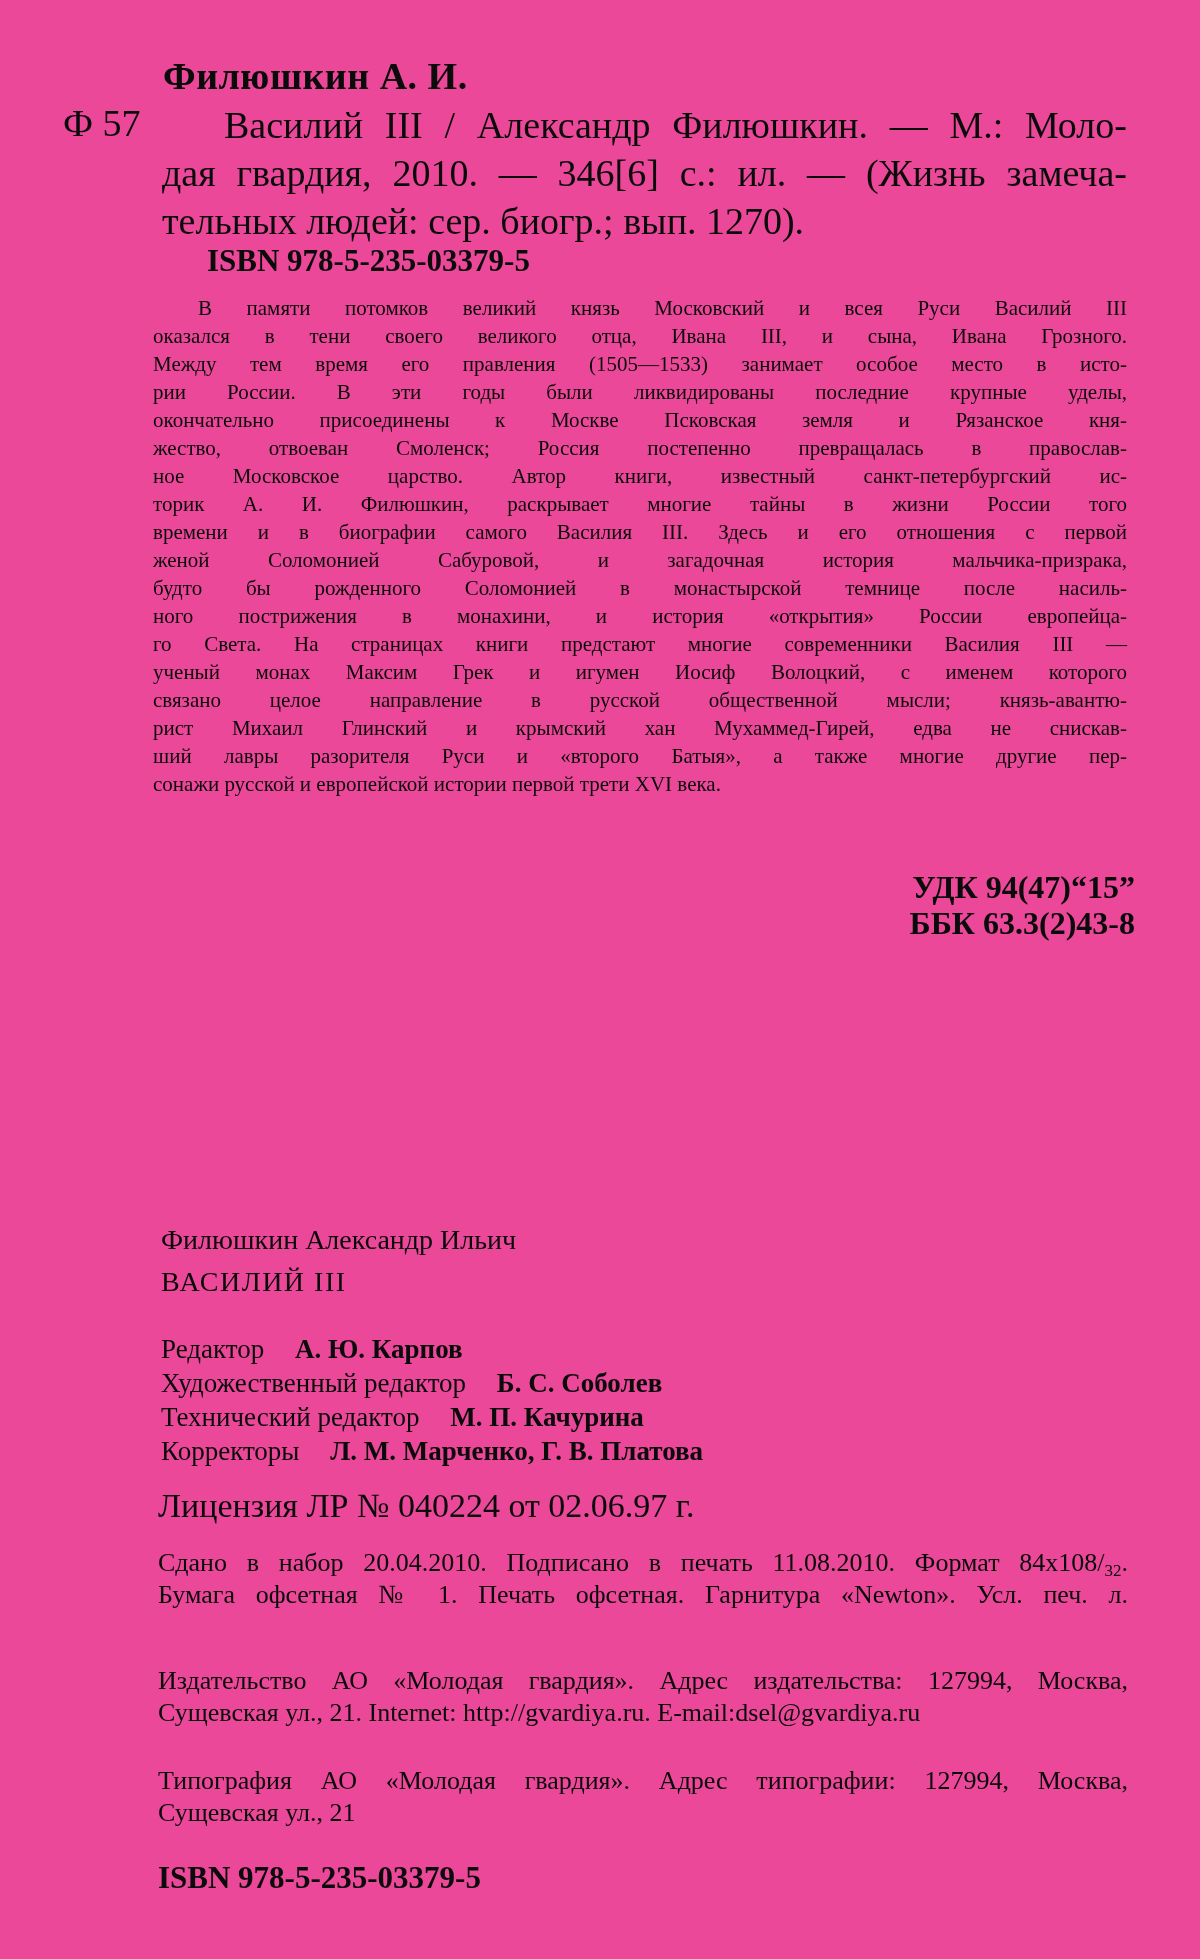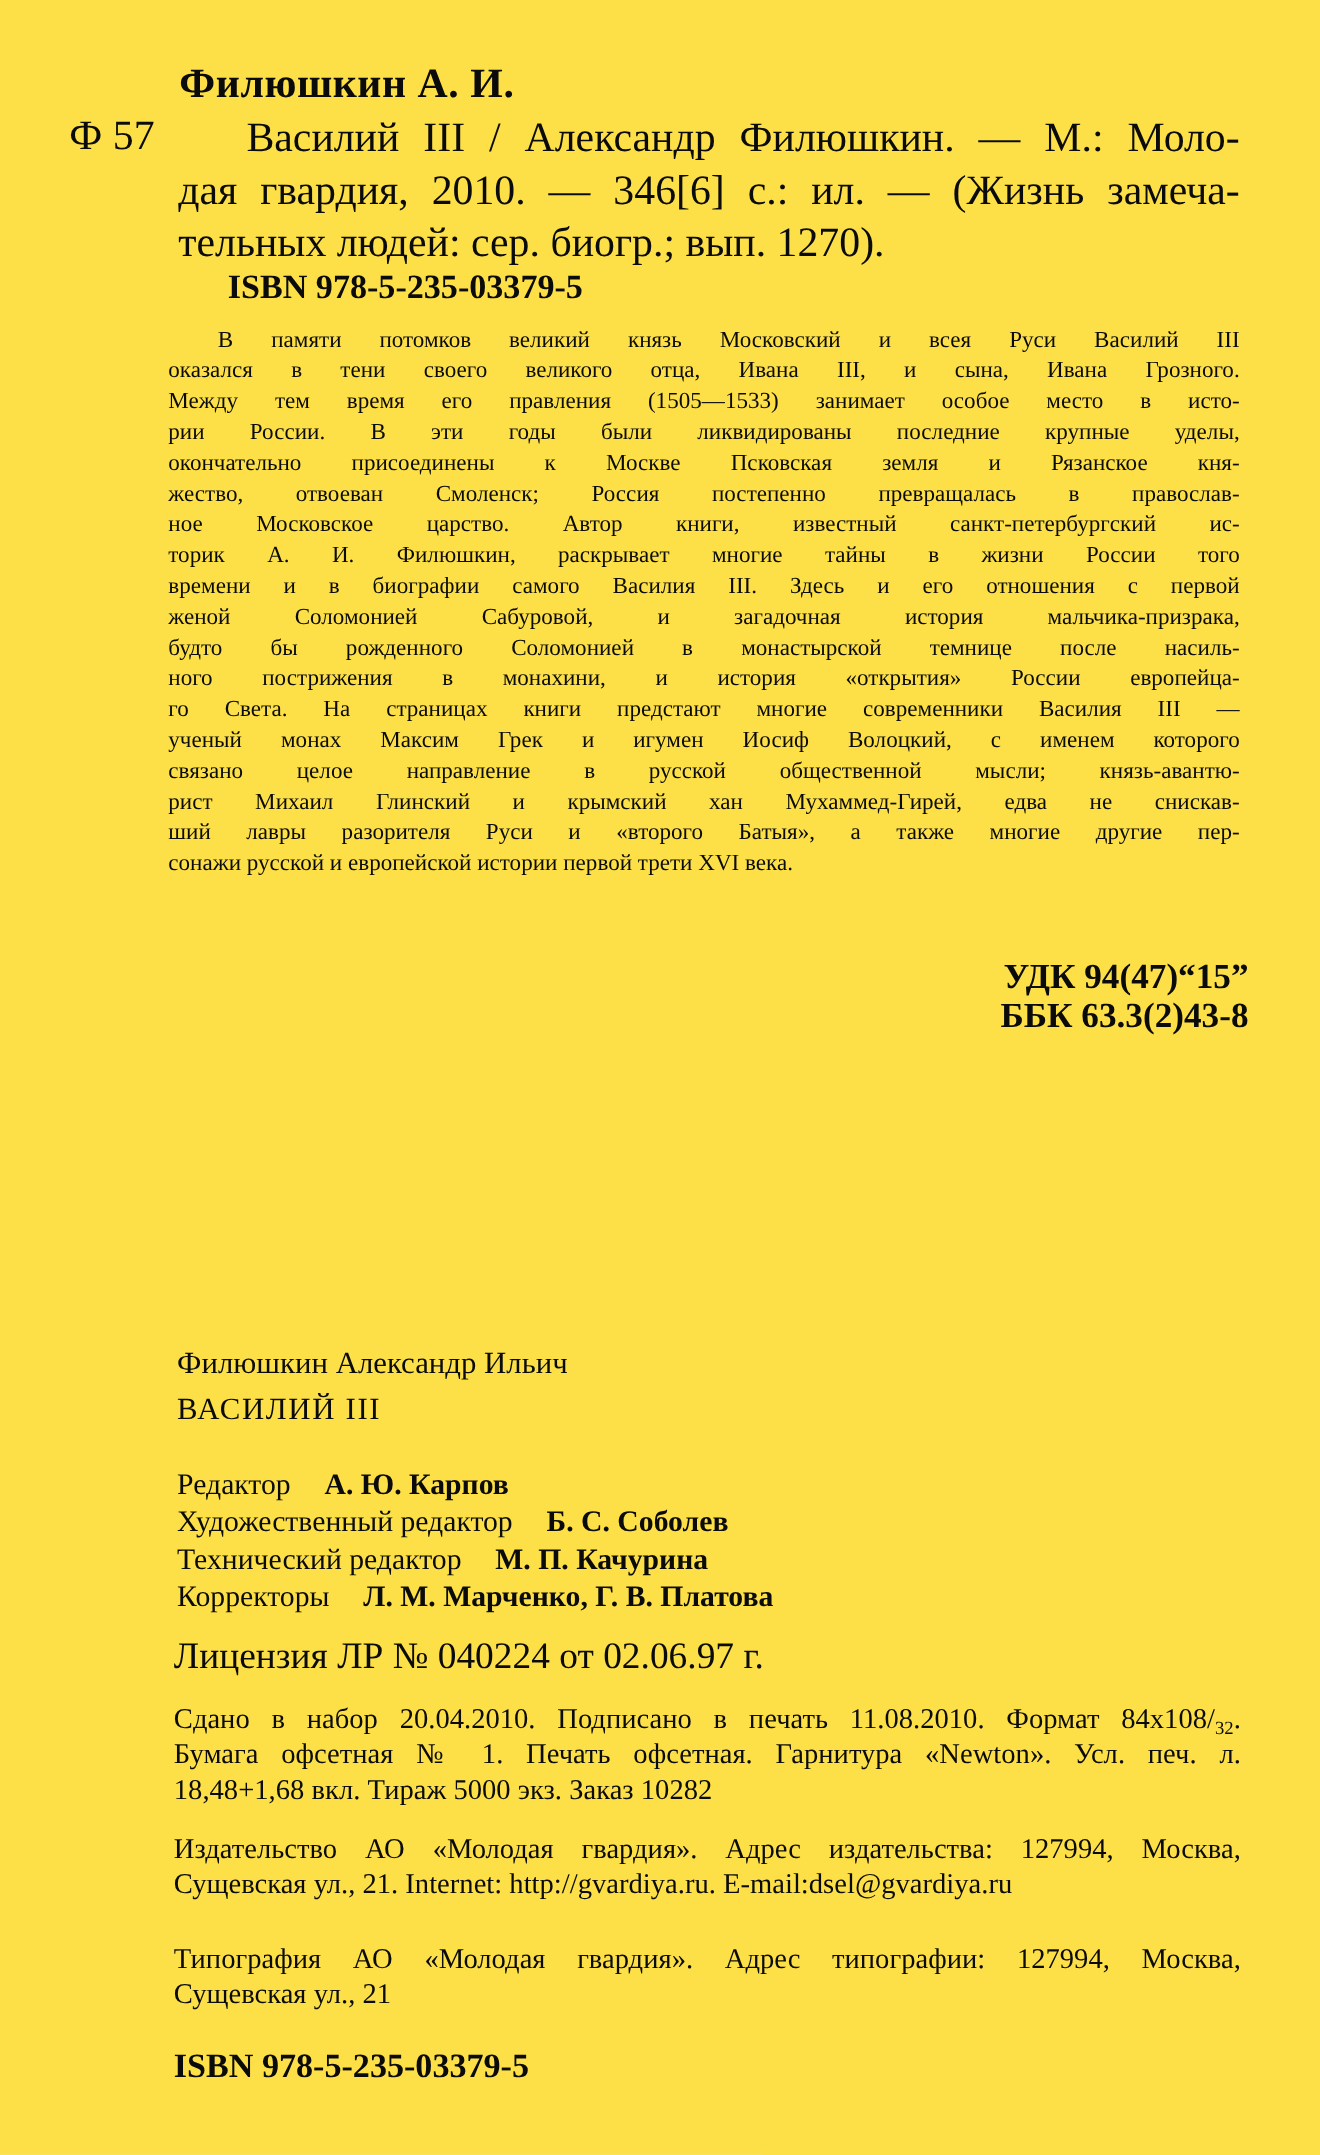--- a/index.html
+++ b/index.html
@@ -1,20 +1,20 @@
 <!DOCTYPE html>
 <html><head>
 <meta charset="utf-8">
 <style>
   html,body{margin:0;padding:0;background:#e8e8e8;}
   .page{
     position:relative;
     width:1200px;height:1959px;
     margin:0 auto;
-    background:#fde047;
+    background:#ec4899;
     color:#0b0b0b;
     font-family:"Liberation Serif","DejaVu Serif",serif;
     overflow:hidden;
   }
   .abs{position:absolute;}
   .b{font-weight:bold;margin-left:24px;}
   
   .jline{text-align:justify;text-align-last:justify;}
   .nline{text-align:left;}
 
@@ -107,21 +107,20 @@
       <span>Корректоры</span>
       <span class="b">Л. М. Марченко, Г. В. Платова</span>
     </div>
   </div>
 
   <div class="abs license">Лицензия ЛР № 040224 от 02.06.97 г.</div>
 
   <div class="abs printrun">
     <div class="jline"><span>Сдано в набор 20.04.2010. Подписано в печать 11.08.2010. Формат 84х108/</span><sub>32</sub><span>.</span></div>
     <div class="jline">Бумага офсетная № 1. Печать офсетная. Гарнитура «Newton». Усл. печ. л.</div>
-    <div class="nline">18,48+1,68 вкл. Тираж 5000 экз. Заказ 10282</div>
   </div>
 
   <div class="abs publisher">
     <div class="jline">Издательство АО «Молодая гвардия». Адрес издательства: 127994, Москва,</div>
     <div class="nline"><span>Сущевская ул., 21. Internet: http://gvardiya.ru. E-mail:</span><span class="email">dsel@gvardiya.ru</span></div>
   </div>
 
   <div class="abs printer">
     <div class="jline">Типография АО «Молодая гвардия». Адрес типографии: 127994, Москва,</div>
     <div class="nline">Сущевская ул., 21</div>

